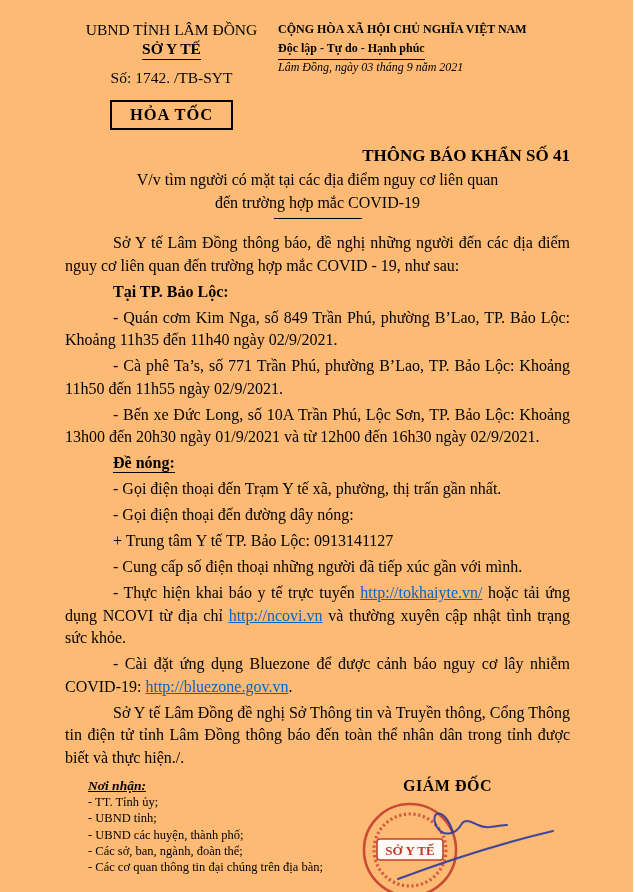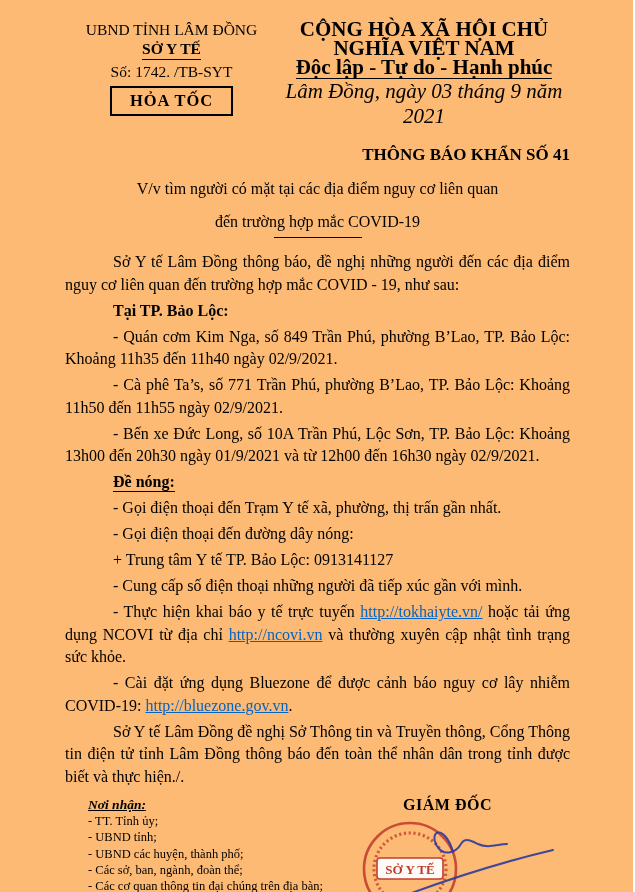--- a/index.html
+++ b/index.html
@@ -9,35 +9,35 @@
     background:#fdba74;
     font-family:"Liberation Serif","DejaVu Serif",serif;
     color:#000000;
     box-sizing:border-box;
     padding:20px 63px 0 65px;
     overflow:hidden;
   }
   
   .header { display:flex; justify-content:space-between; }
   .hdr-left { width:232px; text-align:center; font-size:15.5px; }
-  .hdr-right { width:318px; text-align:center; font-size:21px; }
+  .hdr-right { width:318px; font-size:12px; }
   .hdr-line { line-height:19px; }
   .bold { font-weight:bold; }
   .u-line { display:inline-block; border-bottom:1.5px solid #000; padding-bottom:1px; }
-  .doc-number { margin-top:3px; }
+  .doc-number { margin-top:9px; }
   .urgent-box {
-    display:inline-block; margin-top:5px;
+    display:inline-block; margin-top:13px;
     border:2px solid #000; padding:3px 18px;
     font-weight:bold; font-size:16.5px; letter-spacing:1px;
   }
   .date-line { font-style:italic; }
   
   .title-block { text-align:center; margin-top:15px; }
   .doc-title { font-weight:bold; font-size:17px; line-height:22px;text-align:right; }
-  .doc-subtitle { font-size:16px; line-height:21px; margin-top:12px; }
+  .doc-subtitle { font-size:16px; line-height:21px; margin-top:2px; }
   .title-rule { width:88px; border-top:1.5px solid #000; margin:5px auto 0; }
   
   .body { margin-top:13px; }
   .body p {
     font-size:16px; line-height:22.5px;
     margin:3.5px 0; text-align:justify; text-indent:48px;
   }
   .section-h { font-weight:bold; }
   .u-text { border-bottom:1.5px solid #000; padding-bottom:0.5px; }
   .link { color:#0563C1; text-decoration:underline; cursor:pointer; }

